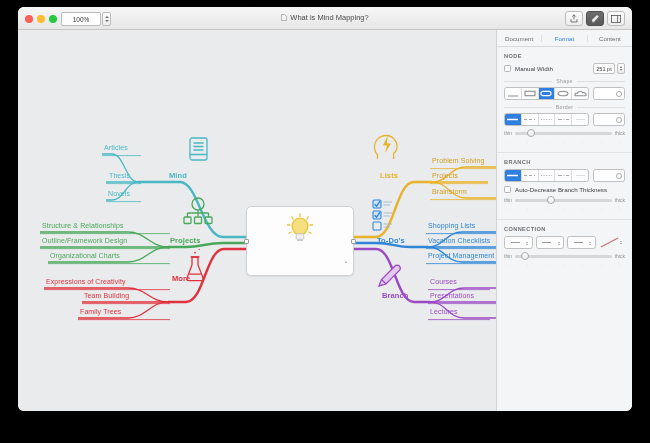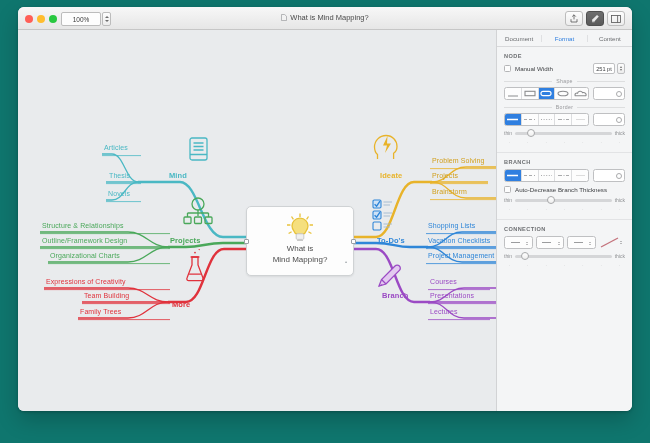--- a/index.html
+++ b/index.html
@@ -1,21 +1,21 @@
 <!DOCTYPE html>
 <html><head>
 <meta charset="utf-8">
 <style>
   * { box-sizing: border-box; margin:0; padding:0; }
   html,body{
     width:650px; height:443px; overflow:hidden;
     background:#ffffff;
     font-family:"Liberation Sans", sans-serif;
   }
-  #app{ position:relative; width:650px; height:443px; background:#0f766e; }
+  #app{ position:relative; width:650px; height:443px; background:#000000; }
 
   
   .window{
     position:absolute; left:18px; top:7px; width:614px; height:404px;
     border-radius:6px; overflow:hidden;
     background:#e8eaec;
     box-shadow:0 9px 22px rgba(0,0,0,.20), 0 1px 3px rgba(0,0,0,.22);
   }
   .titlebar{
     position:relative; height:23px;
@@ -363,26 +363,26 @@
         <div class="node-label branch-title" style="left:151px;top:141px;color:#4ab8c4;">Mind</div>
         <div class="node-label" style="left:86px;top:114px;color:#4ab8c4;">Articles</div>
         <div class="node-label" style="left:91px;top:142px;color:#4ab8c4;">Thesis</div>
         <div class="node-label" style="left:90px;top:160px;color:#4ab8c4;">Novels</div>
 
         <div class="node-label branch-title" style="left:152px;top:206px;color:#4aa85a;">Projects</div>
         <div class="node-label" style="left:24px;top:192px;color:#4aa85a;">Structure &amp; Relationships</div>
         <div class="node-label" style="left:24px;top:207px;color:#4aa85a;">Outline/Framework Design</div>
         <div class="node-label" style="left:32px;top:222px;color:#4aa85a;">Organizational Charts</div>
 
-        <div class="node-label branch-title" style="left:154px;top:270px;color:#e0323c;">More</div>
+        <div class="node-label branch-title" style="left:154px;top:244px;color:#e0323c;">More</div>
         <div class="node-label" style="left:28px;top:248px;color:#e0323c;">Expressions of Creativity</div>
         <div class="node-label" style="left:66px;top:262px;color:#e0323c;">Team Building</div>
         <div class="node-label" style="left:62px;top:278px;color:#e0323c;">Family Trees</div>
 
-        <div class="node-label branch-title" style="left:362px;top:141px;color:#e8b32a;">Ideate</div>
+        <div class="node-label branch-title" style="left:362px;top:141px;color:#e8b32a;">Lists</div>
         <div class="node-label" style="left:414px;top:127px;color:#d2a01f;">Problem Solving</div>
         <div class="node-label" style="left:414px;top:142px;color:#d2a01f;">Projects</div>
         <div class="node-label" style="left:414px;top:158px;color:#d2a01f;">Brainstorm</div>
 
         <div class="node-label branch-title" style="left:359px;top:206px;color:#2f86d8;">To-Do's</div>
         <div class="node-label" style="left:410px;top:192px;color:#2f86d8;">Shopping Lists</div>
         <div class="node-label" style="left:410px;top:207px;color:#2f86d8;">Vacation Checklists</div>
         <div class="node-label" style="left:410px;top:222px;color:#2f86d8;">Project Management</div>
 
         <div class="node-label branch-title" style="left:364px;top:261px;color:#9b4ac4;">Branch</div>
@@ -400,24 +400,20 @@
                 <line x1="1" y1="12" x2="4.4" y2="12"></line>
                 <line x1="27" y1="12" x2="23.6" y2="12"></line>
                 <line x1="2.6" y1="20.5" x2="5.6" y2="18.8"></line>
                 <line x1="25.4" y1="20.5" x2="22.4" y2="18.8"></line>
               </g>
               <path d="M14 5.2 C9 5.2 6 9 6 13 C6 16.4 8.6 18.2 9.4 20.6 L18.6 20.6 C19.4 18.2 22 16.4 22 13 C22 9 19 5.2 14 5.2 Z" fill="#f5df7e" stroke="#e8c23a" stroke-width="1.3"></path>
               <rect x="10.2" y="20.8" width="7.6" height="5.6" rx="1.2" fill="#f0f0f0" stroke="#c9c9c9" stroke-width="1"></rect>
               <line x1="11" y1="27.4" x2="17" y2="27.4" stroke="#c9c9c9" stroke-width="1.2"></line>
             </svg>
           </span>
-          <div class="ctext">
-            <div>What is</div>
-            <div>Mind Mapping?</div>
-          </div>
           <div class="handle h-l"></div>
           <div class="handle h-r"></div>
           <div class="collapse-dot">•</div>
         </div>
       </div>
 
       <div class="inspector">
 
         <div class="tabs">
           <div class="tab">Document</div>

